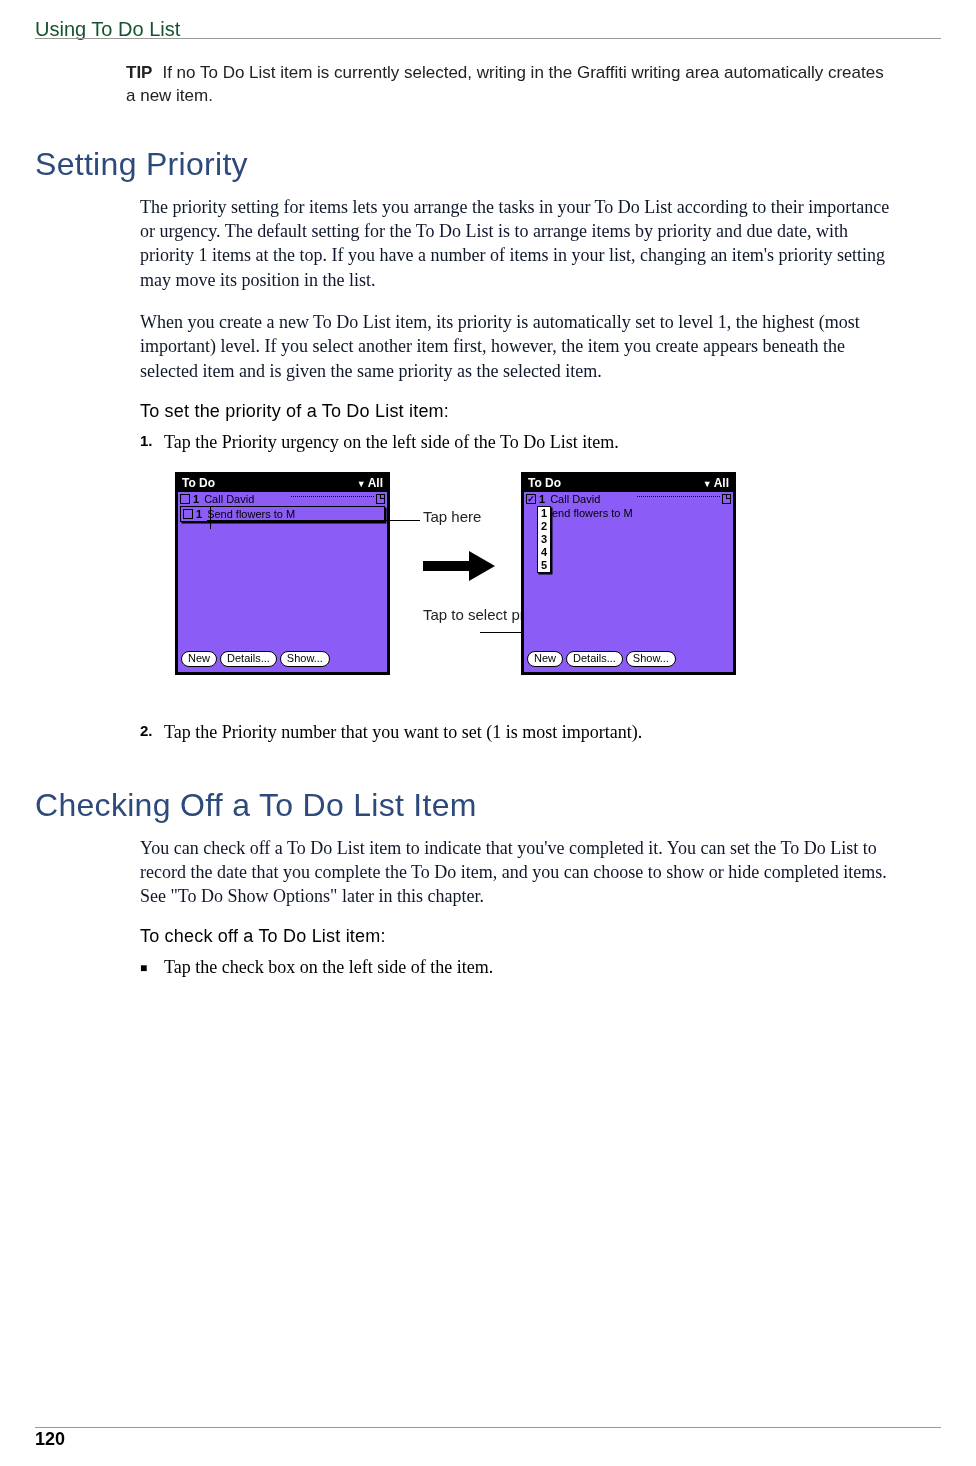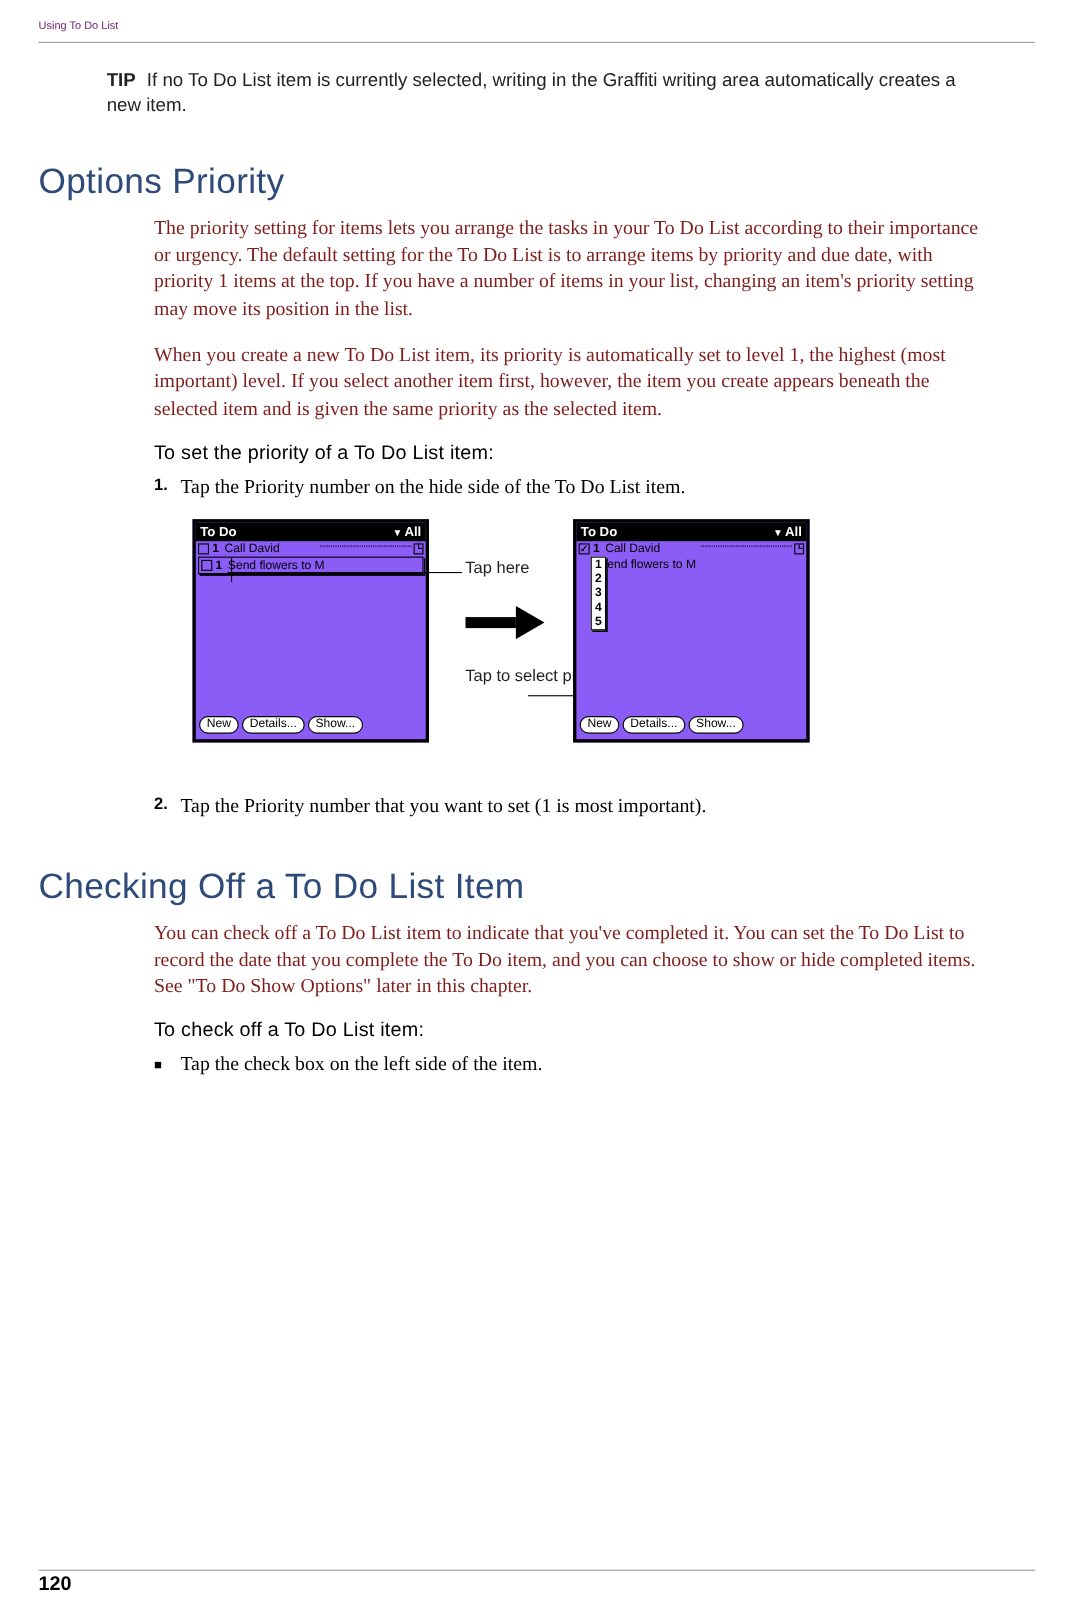--- a/index.html
+++ b/index.html
@@ -1,23 +1,23 @@
 <!DOCTYPE html>
 <html><head>
   <meta charset="utf-8">
   <style>
     * { margin: 0; padding: 0; box-sizing: border-box; }
     body { font-family: Georgia, 'Times New Roman', serif; width: 976px; height: 1466px; background: #fff; color: #000; position: relative; }
-    .header { font-family: Helvetica, Arial, sans-serif; font-size: 10px; color: #701a75; position: absolute; top: 18px; left: 35px; }
+    .header { font-family: Helvetica, Arial, sans-serif; font-size: 20px; color: #14532d; position: absolute; top: 18px; left: 35px; }
     .header-rule { position: absolute; top: 38px; left: 35px; right: 35px; border-top: 1px solid #999; }
     .content { position: absolute; top: 62px; left: 35px; right: 80px; }
-    .tip-block { margin-left: 62px; margin-bottom: 38px; font-family: Helvetica, Arial, sans-serif; font-size: 17px; line-height: 1.35; color: #222; }
+    .tip-block { margin-left: 91px; margin-bottom: 38px; font-family: Helvetica, Arial, sans-serif; font-size: 17px; line-height: 1.35; color: #222; }
     .tip-label { font-weight: bold; margin-right: 10px; }
     .section-heading { font-family: 'Arial Narrow', Helvetica, Arial, sans-serif; font-size: 32px; color: #2e4a7a; font-weight: normal; margin-bottom: 12px; letter-spacing: 0.3px; }
-    .body-para { margin-left: 105px; font-family: 'Palatino Linotype', Palatino, Georgia, serif; font-size: 18px; line-height: 1.35; margin-bottom: 18px; color: #7f1d1d; }
+    .body-para { margin-left: 105px; font-family: 'Palatino Linotype', Palatino, Georgia, serif; font-size: 18px; line-height: 1.35; margin-bottom: 18px; color: #0f172a; }
     .sub-heading { margin-left: 105px; font-family: 'Arial Narrow', Helvetica, Arial, sans-serif; font-size: 18px; font-weight: normal; margin-bottom: 8px; letter-spacing: 0.2px; }
     .step { margin-left: 105px; display: flex; margin-bottom: 8px; }
     .step-num { font-family: Helvetica, Arial, sans-serif; font-weight: bold; font-size: 15px; min-width: 24px; padding-top: 2px; }
     .step-text { font-family: 'Palatino Linotype', Palatino, Georgia, serif; font-size: 18px; line-height: 1.35; flex: 1; }
     .bullet { margin-left: 105px; display: flex; margin-bottom: 8px; }
     .bullet-mark { min-width: 24px; font-size: 12px; padding-top: 6px; }
     .figure-area { margin-left: 140px; margin-top: 12px; margin-bottom: 24px; position: relative; height: 230px; }
     .palm-screen { position: absolute; border: 3px solid #000; background: #8b5cf6; width: 215px; height: 203px; font-family: Helvetica, Arial, sans-serif; font-size: 11px; }
     .ps-left { left: 0; top: 6px; }
     .ps-right { left: 346px; top: 6px; }
@@ -51,28 +51,28 @@
 
 <div class="header">Using To Do List</div>
 <div class="header-rule"></div>
 
 <div class="content">
 
   <div class="tip-block">
     <span class="tip-label">TIP</span><span>If no To Do List item is currently selected, writing in the Graffiti writing area automatically creates a new item.</span>
   </div>
 
-  <h2 class="section-heading">Options Priority</h2>
+  <h2 class="section-heading">Setting Priority</h2>
   <p class="body-para">The priority setting for items lets you arrange the tasks in your To Do List according to their importance or urgency. The default setting for the To Do List is to arrange items by priority and due date, with priority 1 items at the top. If you have a number of items in your list, changing an item's priority setting may move its position in the list.</p>
   <p class="body-para">When you create a new To Do List item, its priority is automatically set to level 1, the highest (most important) level. If you select another item first, however, the item you create appears beneath the selected item and is given the same priority as the selected item.</p>
 
   <div class="sub-heading">To set the priority of a To Do List item:</div>
   <div class="step">
     <div class="step-num">1.</div>
-    <div class="step-text">Tap the Priority number on the hide side of the To Do List item.</div>
+    <div class="step-text">Tap the Priority urgency on the left side of the To Do List item.</div>
   </div>
 
   <div class="figure-area">
 
     <div class="palm-screen ps-left">
       <div class="ps-titlebar">
         <span>To Do</span>
         <span><span class="ps-trigger">▼</span><span>All</span></span>
       </div>
       <div class="ps-row">

